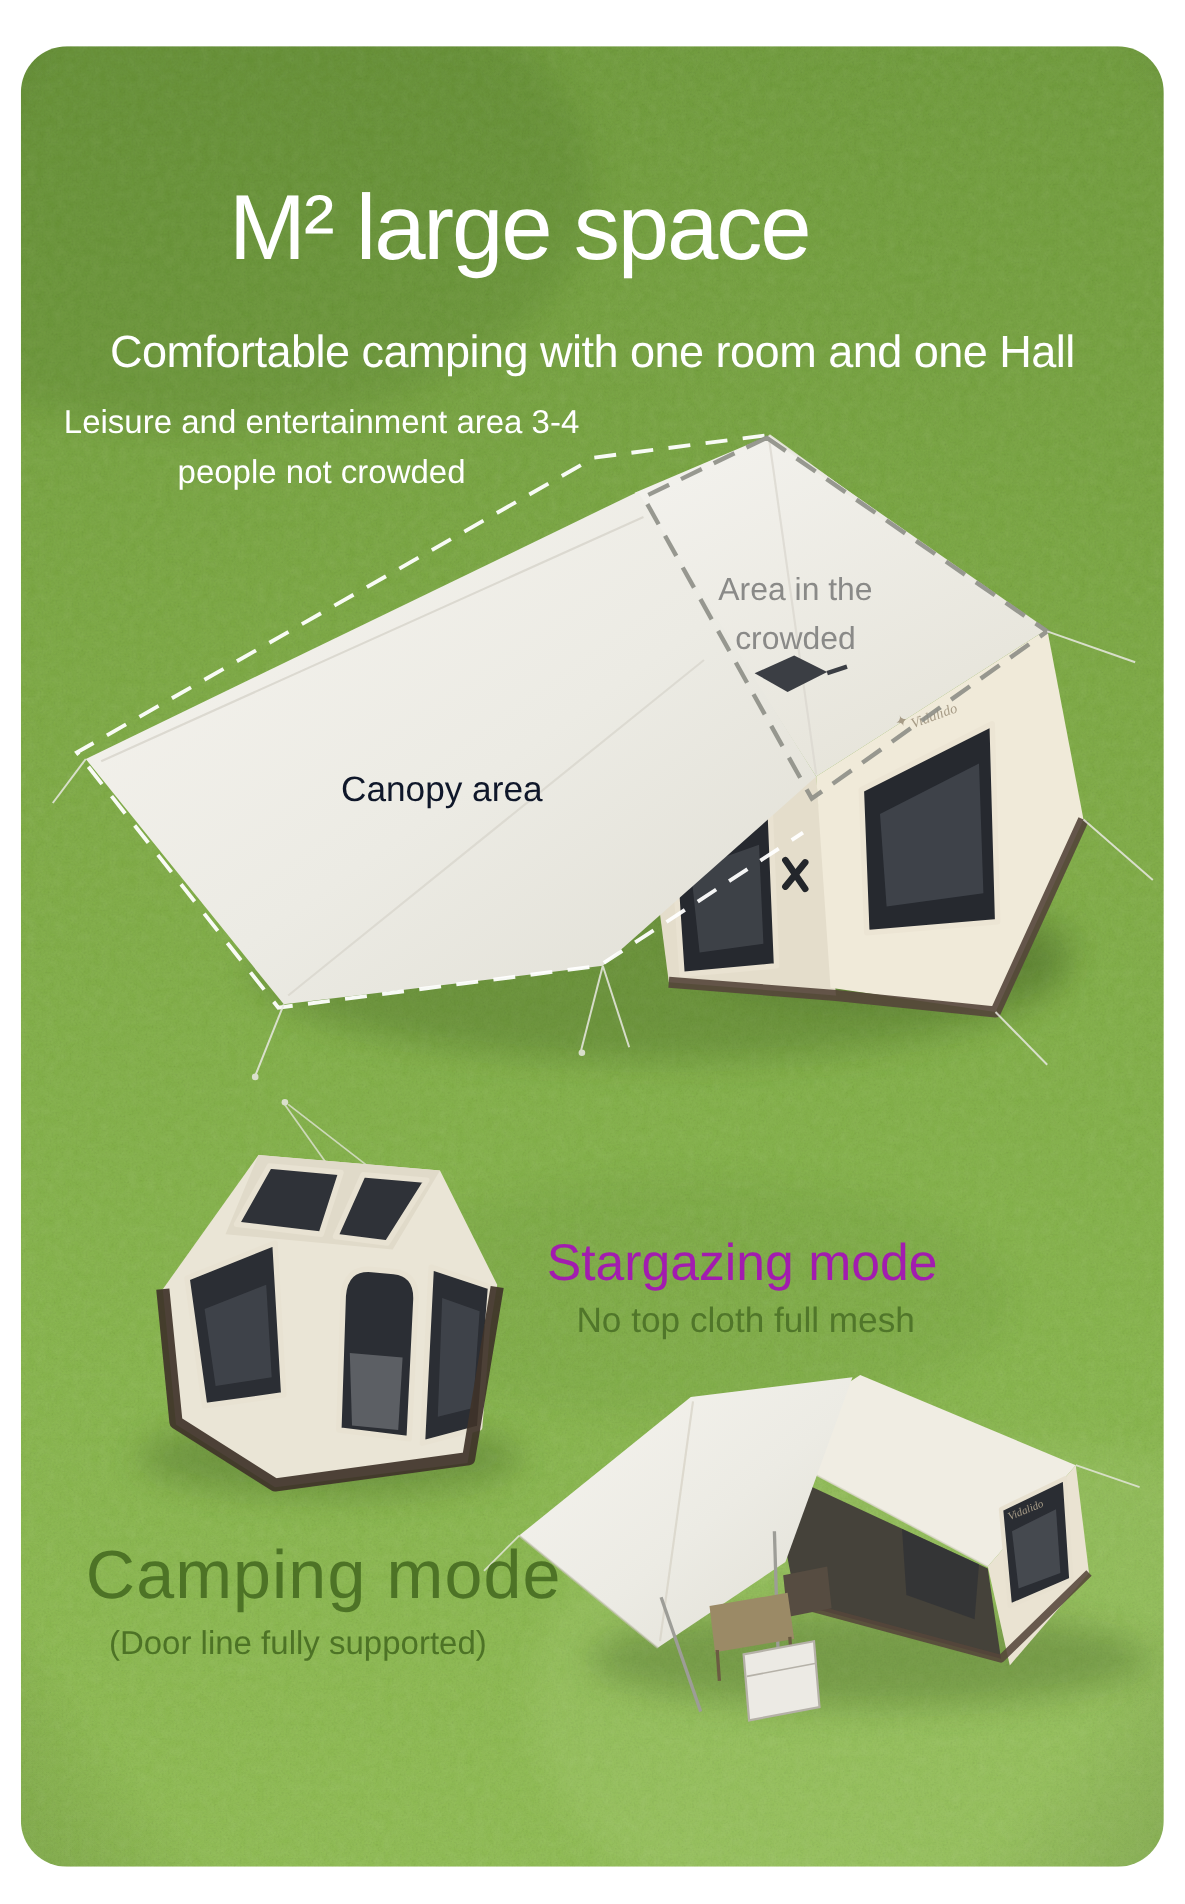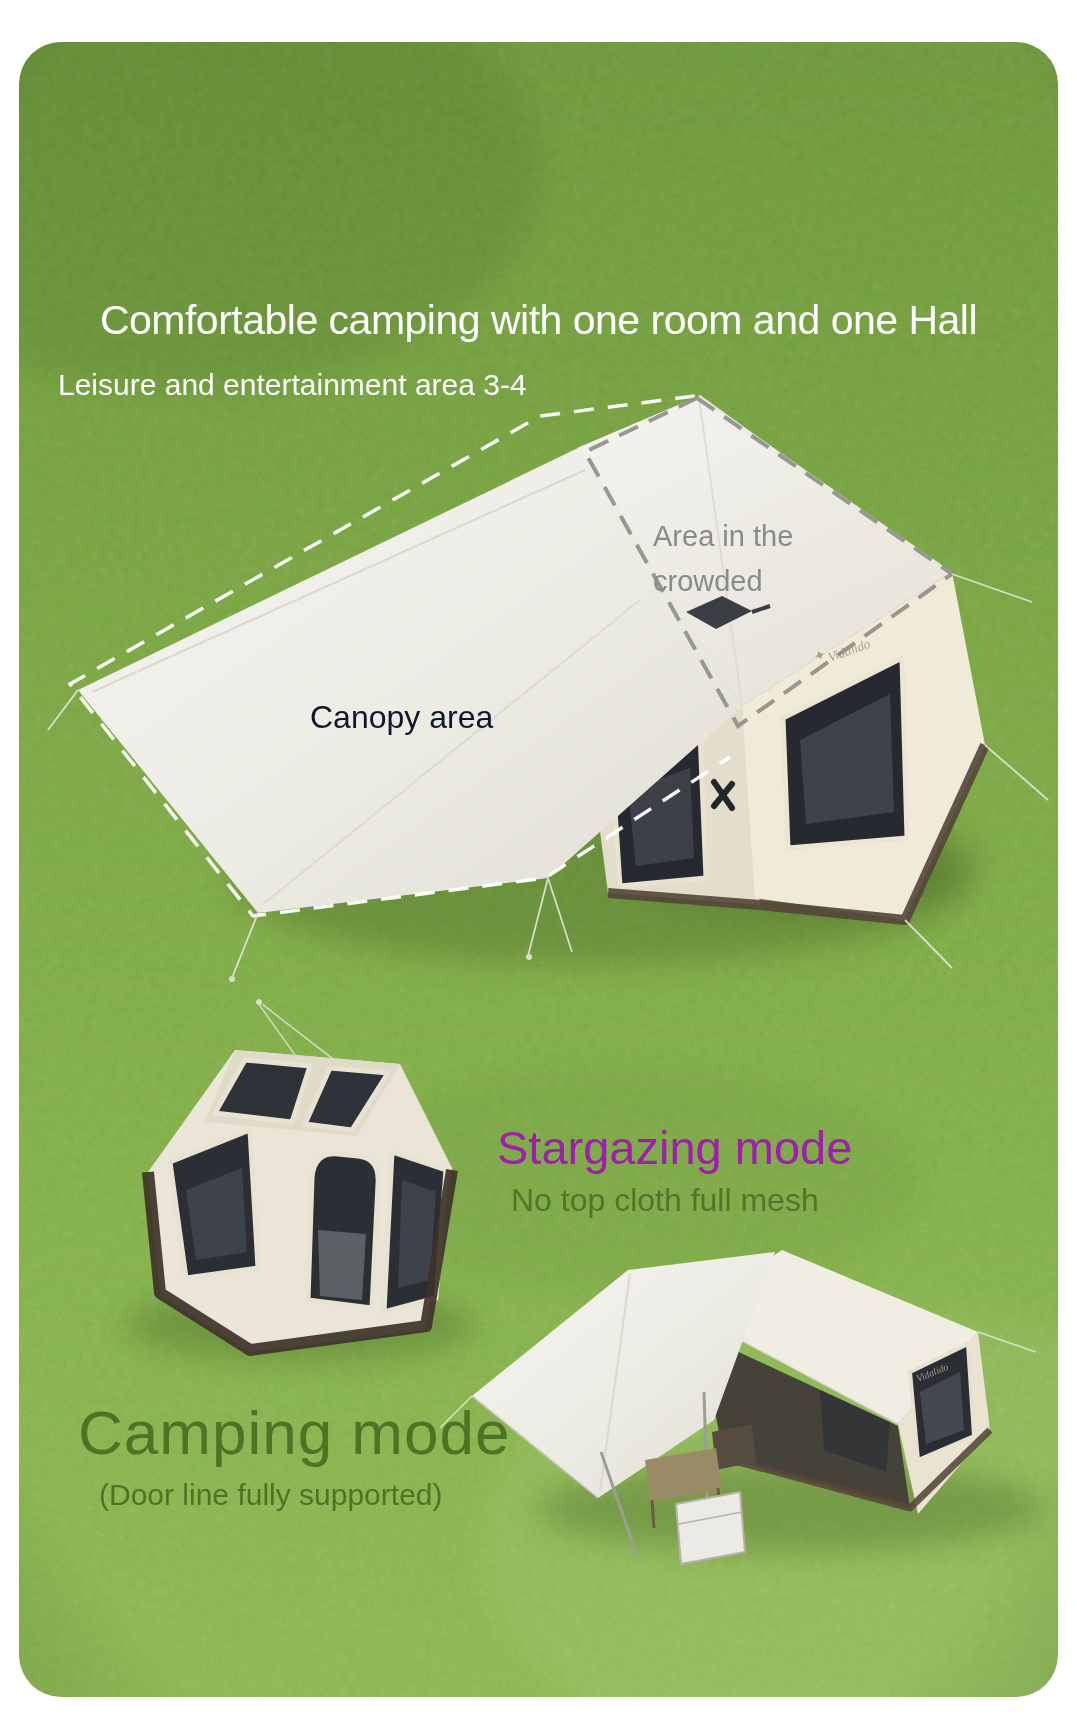--- a/index.html
+++ b/index.html
@@ -2,21 +2,21 @@
 <html><head>
 <meta charset="utf-8">
 <style>
   html,body{margin:0;padding:0;background:#ffffff;}
   .canvas{
     position:relative;width:1077px;height:1731px;margin:0 auto;
     background:#ffffff;overflow:hidden;
     font-family:"Liberation Sans", sans-serif;
   }
   .scene-svg{position:absolute;left:0;top:0;width:1077px;height:1731px;display:block;}
-  .ovl{position:absolute;white-space:nowrap;line-height:1;}
+  .ovl{position:absolute;white-space:nowrap;line-height:1;text-align:center;}
   .title{
     left:0;top:164px;width:944px;text-align:center;
     font-size:84px;letter-spacing:-2px;color:#ffffff;font-weight:400;
   }
   .subtitle{
     left:0;top:300px;width:1077px;text-align:center;
     font-size:41px;color:#ffffff;font-weight:400;letter-spacing:-0.5px;
   }
   .note{
     left:58px;top:362px;font-size:30px;color:#ffffff;line-height:45px;
@@ -24,21 +24,21 @@
   .account-label{
     left:653px;top:514px;font-size:29px;color:#8a8a88;line-height:45px;
   }
   .canopy-label{
     left:310px;top:701px;font-size:32px;color:#0f172a;
   }
   .stargazing-title{
     left:497px;top:1124px;font-size:47px;color:#a21caf;font-weight:400;
   }
   .stargazing-sub{
-    left:511px;top:1184px;font-size:32px;color:#50762a;
+    left:524px;top:1184px;font-size:32px;color:#50762a;
   }
   .camping-title{
     left:78px;top:1402px;font-size:62px;color:#4d7326;font-weight:400;letter-spacing:1px;
   }
   .camping-sub{
     left:99px;top:1480px;font-size:30px;color:#4d7326;
   }
 </style>
 </head>
 <body>
@@ -208,23 +208,25 @@
 
         <text transform="translate(918,1382) rotate(-22)" font-size="10" fill="#a79c87" font-family="Liberation Serif, serif" font-style="italic">Vidalido</text>
         <g stroke="#e9e9e2" stroke-width="1.6" opacity="0.8">
           <line x1="978" y1="1332" x2="1036" y2="1352"></line>
           <line x1="472" y1="1396" x2="440" y2="1428"></line>
         </g>
       </g>
     </g>
   </svg>
 
+  <div class="ovl title">M² large space</div>
   <div class="ovl subtitle">Comfortable camping with one room and one Hall</div>
   <div class="ovl note">
     <div>Leisure and entertainment area 3-4</div>
+    <div>people not crowded</div>
   </div>
 
   <div class="ovl account-label">
     <div>Area in the</div>
     <div>crowded</div>
   </div>
   <div class="ovl canopy-label">Canopy area</div>
 
   <div class="ovl stargazing-title">Stargazing mode</div>
   <div class="ovl stargazing-sub">No top cloth full mesh</div>

